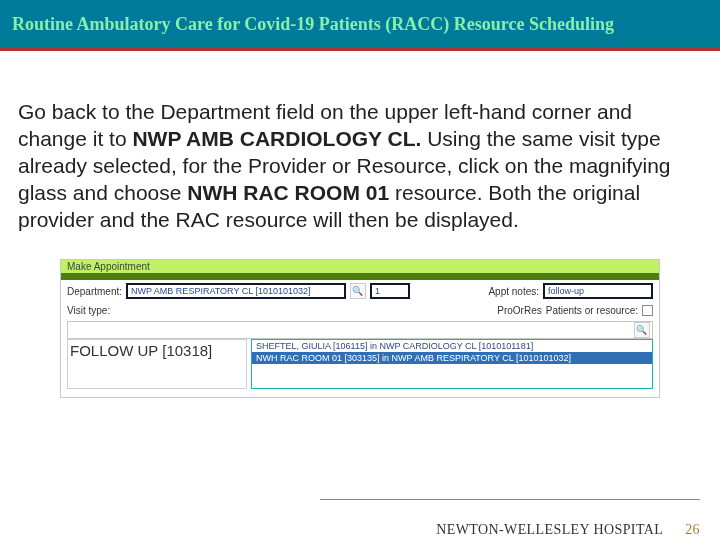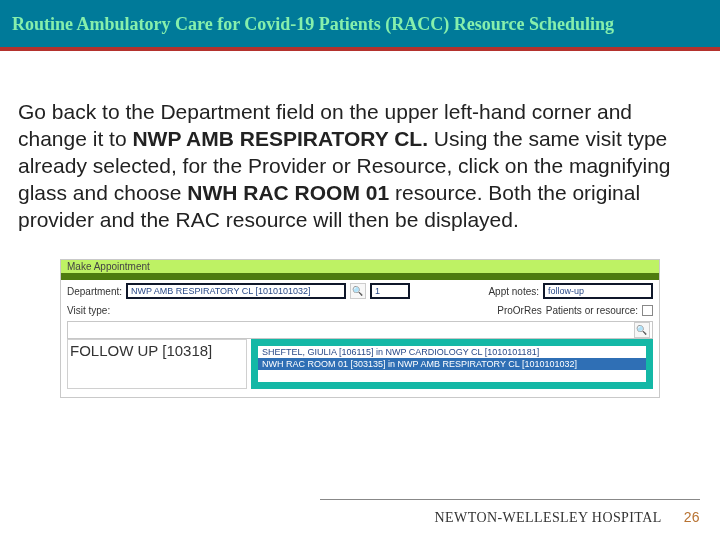--- a/index.html
+++ b/index.html
@@ -96,64 +96,64 @@
     width: 180px;
     border: 1px solid #d0d0d0;
     height: 50px;
     padding: 2px;
     font-size: 15px;
     color: #333;
     background: #fff;
   }
   .list-right {
     flex: 1;
-    border: 7px solid #14b8a6;
+    border: 1px solid #14b8a6;
     height: 50px;
     padding: 0;
     background: #fff;
   }
   .rr-row {
     font-size: 9px;
     padding: 1px 4px;
     color: #2a4a88;
     white-space: nowrap;
     overflow: hidden;
   }
   .rr-row.selected {
     background: #2f6fb5;
     color: #fff;
   }
   .footer {
     position: absolute;
-    bottom: 14px;
+    bottom: 2px;
     right: 20px;
     display: flex;
     align-items: baseline;
     gap: 22px;
     font-family: Georgia, 'Times New Roman', serif;
     font-size: 14px;
     color: #333;
     letter-spacing: 0.4px;
   }
   .footer-line {
     position: absolute;
     bottom: 40px;
     right: 20px;
     width: 380px;
     border-top: 1px solid #888;
   }
-  .pagenum { color: #b87333; font-family: Liberation Sans, sans-serif; font-size: 14px; }
+  .pagenum { color: #b87333; font-family: Liberation Serif, serif; font-size: 14px; }
 </style>
 </head>
 <body>
 
 <div class="header">Routine Ambulatory Care for Covid-19 Patients (RACC) Resource Scheduling</div>
 
 <div class="body-text">
-  <span>Go back to the Department field on the upper left-hand corner and change it to </span><b>NWP AMB RESPIRATORY CL. </b><span>Using the same visit type already selected, for the Provider or Resource, click on the magnifying glass and choose </span><b>NWH RAC ROOM 01 </b><span>resource. Both the original provider and the RAC resource will then be displayed.</span>
+  <span>Go back to the Department field on the upper left-hand corner and change it to </span><b>NWP AMB CARDIOLOGY CL. </b><span>Using the same visit type already selected, for the Provider or Resource, click on the magnifying glass and choose </span><b>NWH RAC ROOM 01 </b><span>resource. Both the original provider and the RAC resource will then be displayed.</span>
 </div>
 
 <div class="screenshot">
   <div class="shot-title">Make Appointment</div>
 
   <div class="row">
     <span class="lbl">Department:</span>
     <span class="inp w220">NWP AMB RESPIRATORY CL [1010101032]</span>
     <span class="mag">🔍</span>
     <span class="inp w40">1</span>

